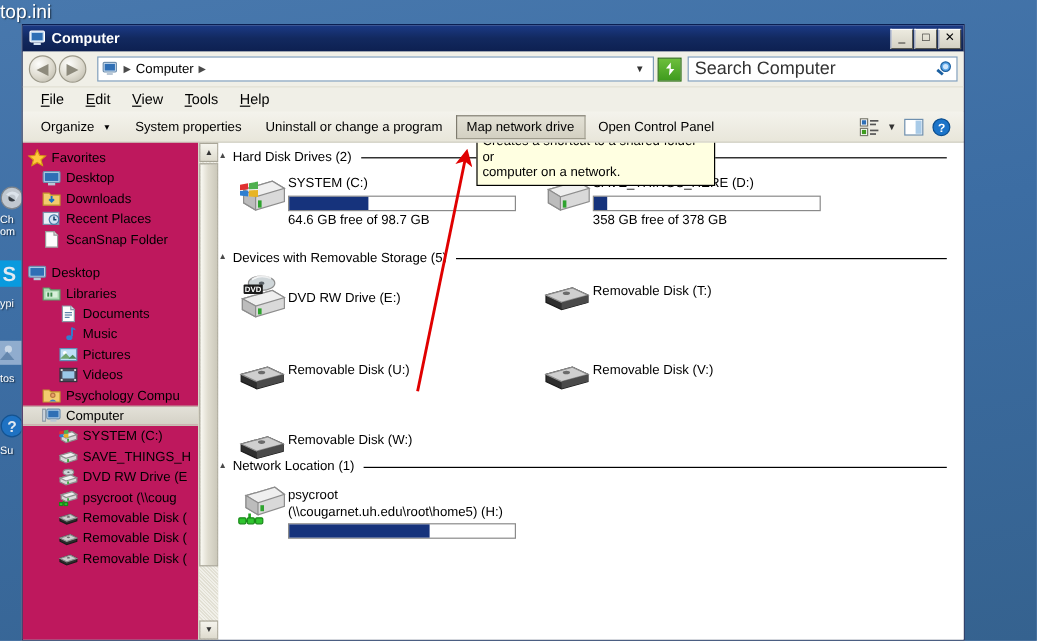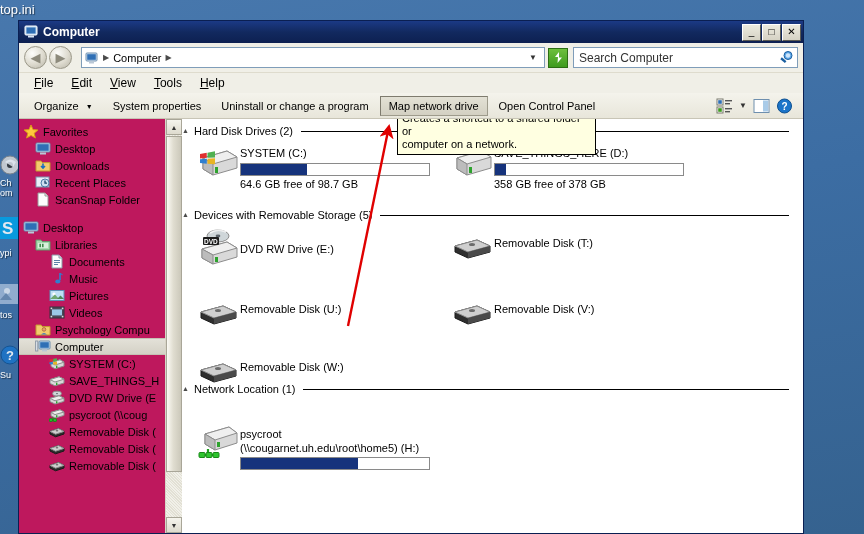--- a/index.html
+++ b/index.html
@@ -14,21 +14,21 @@
     position: relative;
   }
 
   
   #desktop {
     position: absolute; inset: 0;
     background: linear-gradient(170deg, #4878ad 0%, #3c6da3 45%, #35628f 100%);
   }
   #desktop-label {
     position: absolute; left: 0; top: 2px;
-    color: #ffffff; font-size: 13px;
+    color: #ffffff; font-size: 16px;
     text-shadow: 1px 1px 1px rgba(0,0,0,.5);
   }
   .desk-ico {
     position: absolute; left: 0; width: 20px; height: 20px;
     opacity: .85;
   }
   .desk-txt {
     position: absolute; left: 0; color: #fff; font-size: 9px;
     text-shadow: 1px 1px 1px rgba(0,0,0,.55);
     white-space: nowrap;
@@ -98,21 +98,21 @@
     background: linear-gradient(180deg,#6dbf3c 0%, #3f9b1e 100%);
     border: 1px solid #2c6e13;
     display: flex; align-items: center; justify-content: center;
     color: #fff; font-size: 12px; font-weight: bold; line-height: 1;
   }
   #searchbox {
     width: 225px; height: 21px; margin-left: 5px; flex: 0 0 225px;
     background: #fff; border: 1px solid #7f9db9;
     display: flex; align-items: center; padding: 0 2px 0 5px;
   }
-  #searchbox .sph { font-size: 12px; color: #333; flex: 1 1 auto; }
+  #searchbox .sph { font-size: 15px; color: #333; flex: 1 1 auto; }
   #searchicon {
     width: 17px; height: 17px; flex: 0 0 17px;
     display: flex; align-items: center; justify-content: center;
   }
 
   
   #menubar {
     height: 20px; flex: 0 0 20px;
     background: #f0efe7;
     display: flex; align-items: center; padding-left: 6px;
@@ -717,21 +717,21 @@
         </div>
       </div>
 
       <div class="group-header" style="margin-top:2px;">
         <span class="tri">▲</span>
         <span class="glabel">Network Location (1)</span>
         <span class="grule"></span>
       </div>
 
       <div class="tiles" style="height:60px;">
-        <div class="tile" style="left:14px;top:6px;margin-top:21px;">
+        <div class="tile" style="left:14px;top:6px;">
           <span class="ticonbox">
             <svg width="42" height="40" viewBox="0 0 42 40">
               <path d="M8 12 L32 5 L40 11 L40 21 L18 28 L8 22 Z" fill="#d9d9d9" stroke="#8d8d8d"></path>
               <path d="M8 12 L32 5 L40 11 L18 18 Z" fill="#efefef" stroke="#8d8d8d"></path>
               <path d="M8 12 L18 18 L18 28 L8 22 Z" fill="#bcbcbc" stroke="#8d8d8d"></path>
               <rect x="20" y="20" width="3" height="5" fill="#2ea32e"></rect>
               <path d="M11 27 L11 33 L5 33 M11 33 L17 33" stroke="#1da01d" stroke-width="2.2" fill="none"></path>
               <rect x="2" y="30.5" width="6" height="5" rx="1" fill="#2ec42e" stroke="#188818"></rect>
               <rect x="9" y="30.5" width="6" height="5" rx="1" fill="#2ec42e" stroke="#188818"></rect>
               <rect x="16" y="30.5" width="6" height="5" rx="1" fill="#2ec42e" stroke="#188818"></rect>

